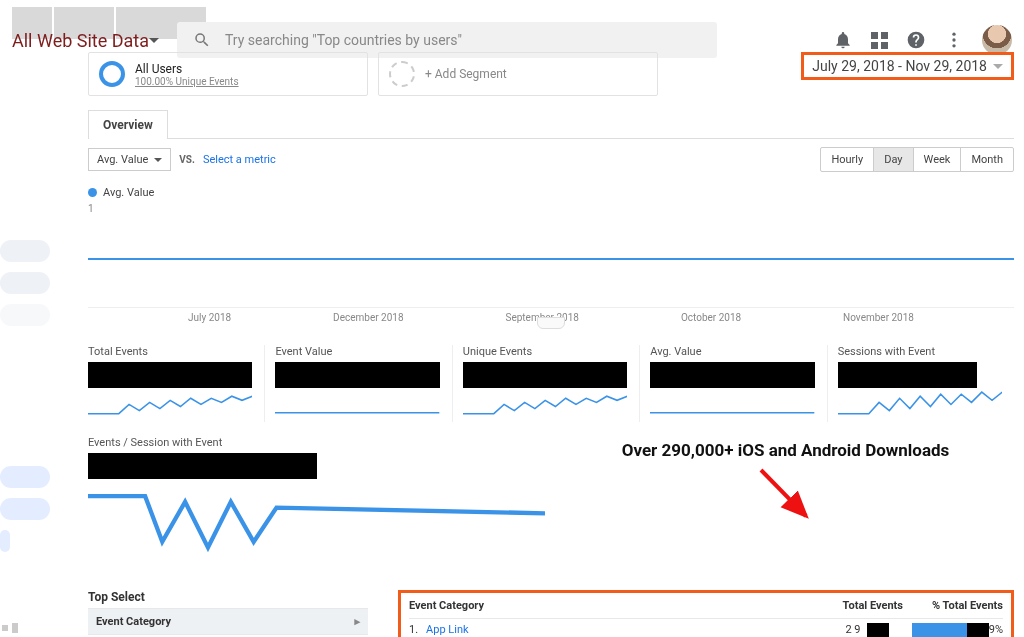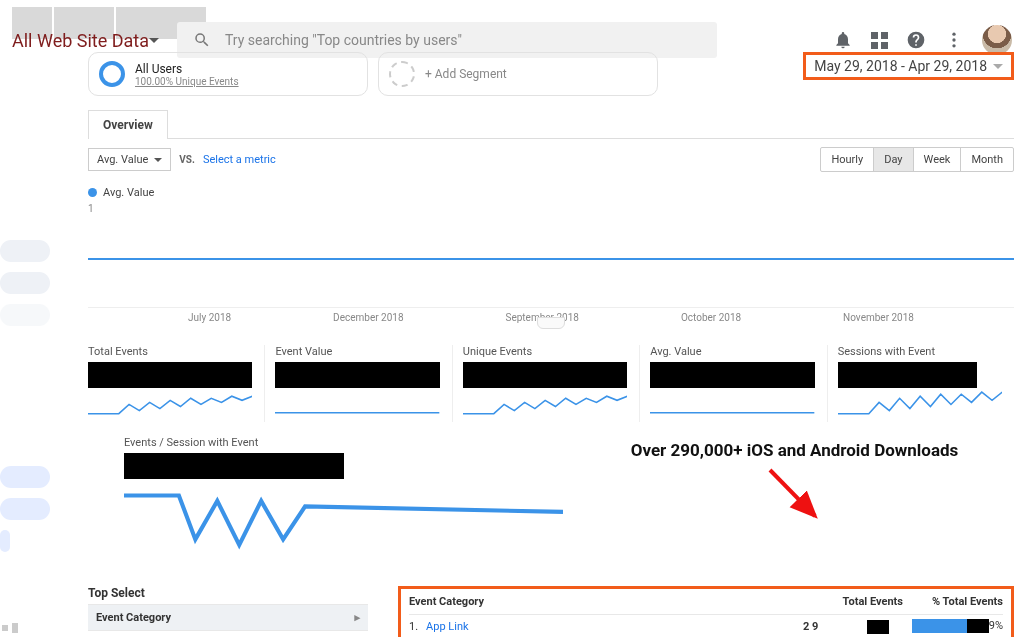--- a/index.html
+++ b/index.html
@@ -17,21 +17,21 @@
   .topbar-right { margin-left: auto; display: flex; align-items: center; gap: 18px; }
   .topbar-right svg { fill: #5f6368; }
   .avatar { width: 30px; height: 30px; border-radius: 50%; background: radial-gradient(circle at 50% 30%, #e8c9b0 0 35%, #7a5c48 36% 55%, #c9baa7 56% 100%); }
   .grid-icon { display: grid; grid-template-columns: repeat(2,7px); grid-auto-rows: 7px; gap: 3px; }
   .grid-icon span { background:#5f6368; }
   
   .content { position: absolute; left: 88px; top: 52px; right: 10px; }
   
   
   .segments-row { display: flex; gap: 10px; align-items: flex-start; }
-  .segment-box { border: 1px solid #e2e2e2; border-radius: 10px; height: 44px; width: 280px; display: flex; align-items: center; padding: 0 10px; gap: 10px; }
+  .segment-box { border: 1px solid #e2e2e2; border-radius: 2px; height: 44px; width: 280px; display: flex; align-items: center; padding: 0 10px; gap: 10px; }
   .seg-circle { width: 26px; height: 26px; border-radius: 50%; border: 4px solid #3b93e8; }
   .seg-circle.dashed { border: 2px dashed #ccc; }
   .seg-title { font-size: 12px; color: #222; }
   .seg-sub { font-size: 10px; color: #888; text-decoration: underline; }
   .add-seg { color: #888; font-size: 12px; }
   
   .daterange { margin-left: auto; border: 3px solid #f25c1a; padding: 3px 8px; display: flex; align-items: center; gap: 6px; font-size: 14px; color: #444; }
   .daterange .caret { width: 0; height: 0; border-left: 5px solid transparent; border-right: 5px solid transparent; border-top: 5px solid #aaa; }
   
   
@@ -61,42 +61,42 @@
   .chart .chevbtn { position:absolute; left:50%; bottom:-6px; transform:translateX(-50%); width:28px; height:12px; border:1px solid #ddd; border-radius:0 0 6px 6px; background:#fafafa; }
   
   
   .metric-cards { display: flex; margin-top: 22px; }
   .mcard { flex: 1; border-left: 1px solid #eee; padding: 0 12px 0 10px; }
   .mcard:first-child { border-left: none; padding-left: 0; }
   .mcard-title { font-size: 11px; color: #555; }
   .mcard-black { background: #000; height: 26px; margin-top: 4px; }
   
   .second-row { display:flex; margin-top:14px; }
-  .mcard2 { width: 178px; margin-left: 36px; }
+  .mcard2 { width: 178px; }
   .callout { flex:1; text-align:center; font-size:17px; font-weight:700; color:#111; margin-top:4px; }
   .arrow-wrap { display:flex; justify-content:center; margin-top:6px; }
   
   
   .bottom { display:flex; margin-top:22px; gap: 30px; }
   .left-col { width: 280px; }
   .top-events-h { font-size: 12px; font-weight: 700; color: #333; padding-bottom: 4px;}
   .dim-row { font-size: 11px; padding: 6px 8px; border-top:1px solid #e8e8e8; display:flex; justify-content:space-between; align-items:center; }
   .dim-row.active { background:#eef1f4; font-weight:700; }
   .dim-row.link { color:#1a73e8; }
   .chev { color:#888; }
   
   .right-col { flex:1; border:3px solid #f25c1a; padding: 2px 8px 6px 8px; }
   .rtable-head { display:flex; font-size:11px; font-weight:700; color:#333; padding: 4px 0 6px; }
   .rtable-head .c1 { flex: 1; }
   .rtable-head .c2 { width: 100px; text-align:right; }
   .rtable-head .c3 { width: 100px; text-align:right; }
   .rtable-row { display:flex; font-size:11px; border-top:1px solid #e8e8e8; padding: 4px 0; align-items:center; }
   .rtable-row .c1 { flex:1; color:#1a73e8; }
   .rtable-row .c1 .idx { color:#333; margin-right:8px; }
-  .rtable-row .c2 { width:100px; text-align:left; position:relative;font-weight:bold; }
+  .rtable-row .c2 { width:100px; text-align:center; position:relative; }
   .rtable-row .c3 { width:100px; text-align:right; position:relative; }
   .barfill { display:inline-block; height:14px; background:#3b93e8; vertical-align:middle; }
   .blk { display:inline-block; background:#000; height:14px; vertical-align:middle; }
   
   
   .sidebar-chips { position:absolute; left:0; top:240px; width:60px; }
   .sidebar-chips div { height:22px; background:#eef1f6; border-radius:12px; margin-bottom:10px; width:50px; }
   
   
   .bl-corner { position:absolute; left:2px; bottom:4px; display:flex; align-items:center; gap:4px; opacity:.6; }
@@ -163,21 +163,21 @@
       <div>
         <div class="seg-title">All Users</div>
         <div class="seg-sub">100.00% Unique Events</div>
       </div>
     </div>
     <div class="segment-box">
       <div class="seg-circle dashed"></div>
       <div class="add-seg">+ Add Segment</div>
     </div>
     <div class="daterange">
-      <span>May 29, 2018 - Apr 29, 2018</span>
+      <span>July 29, 2018 - Nov 29, 2018</span>
       <span class="caret"></span>
     </div>
   </div>
 
   <div class="tabs">
     <div class="tab">Overview</div>
   </div>
   <div class="tabrule"></div>
 
   <div class="controls">

